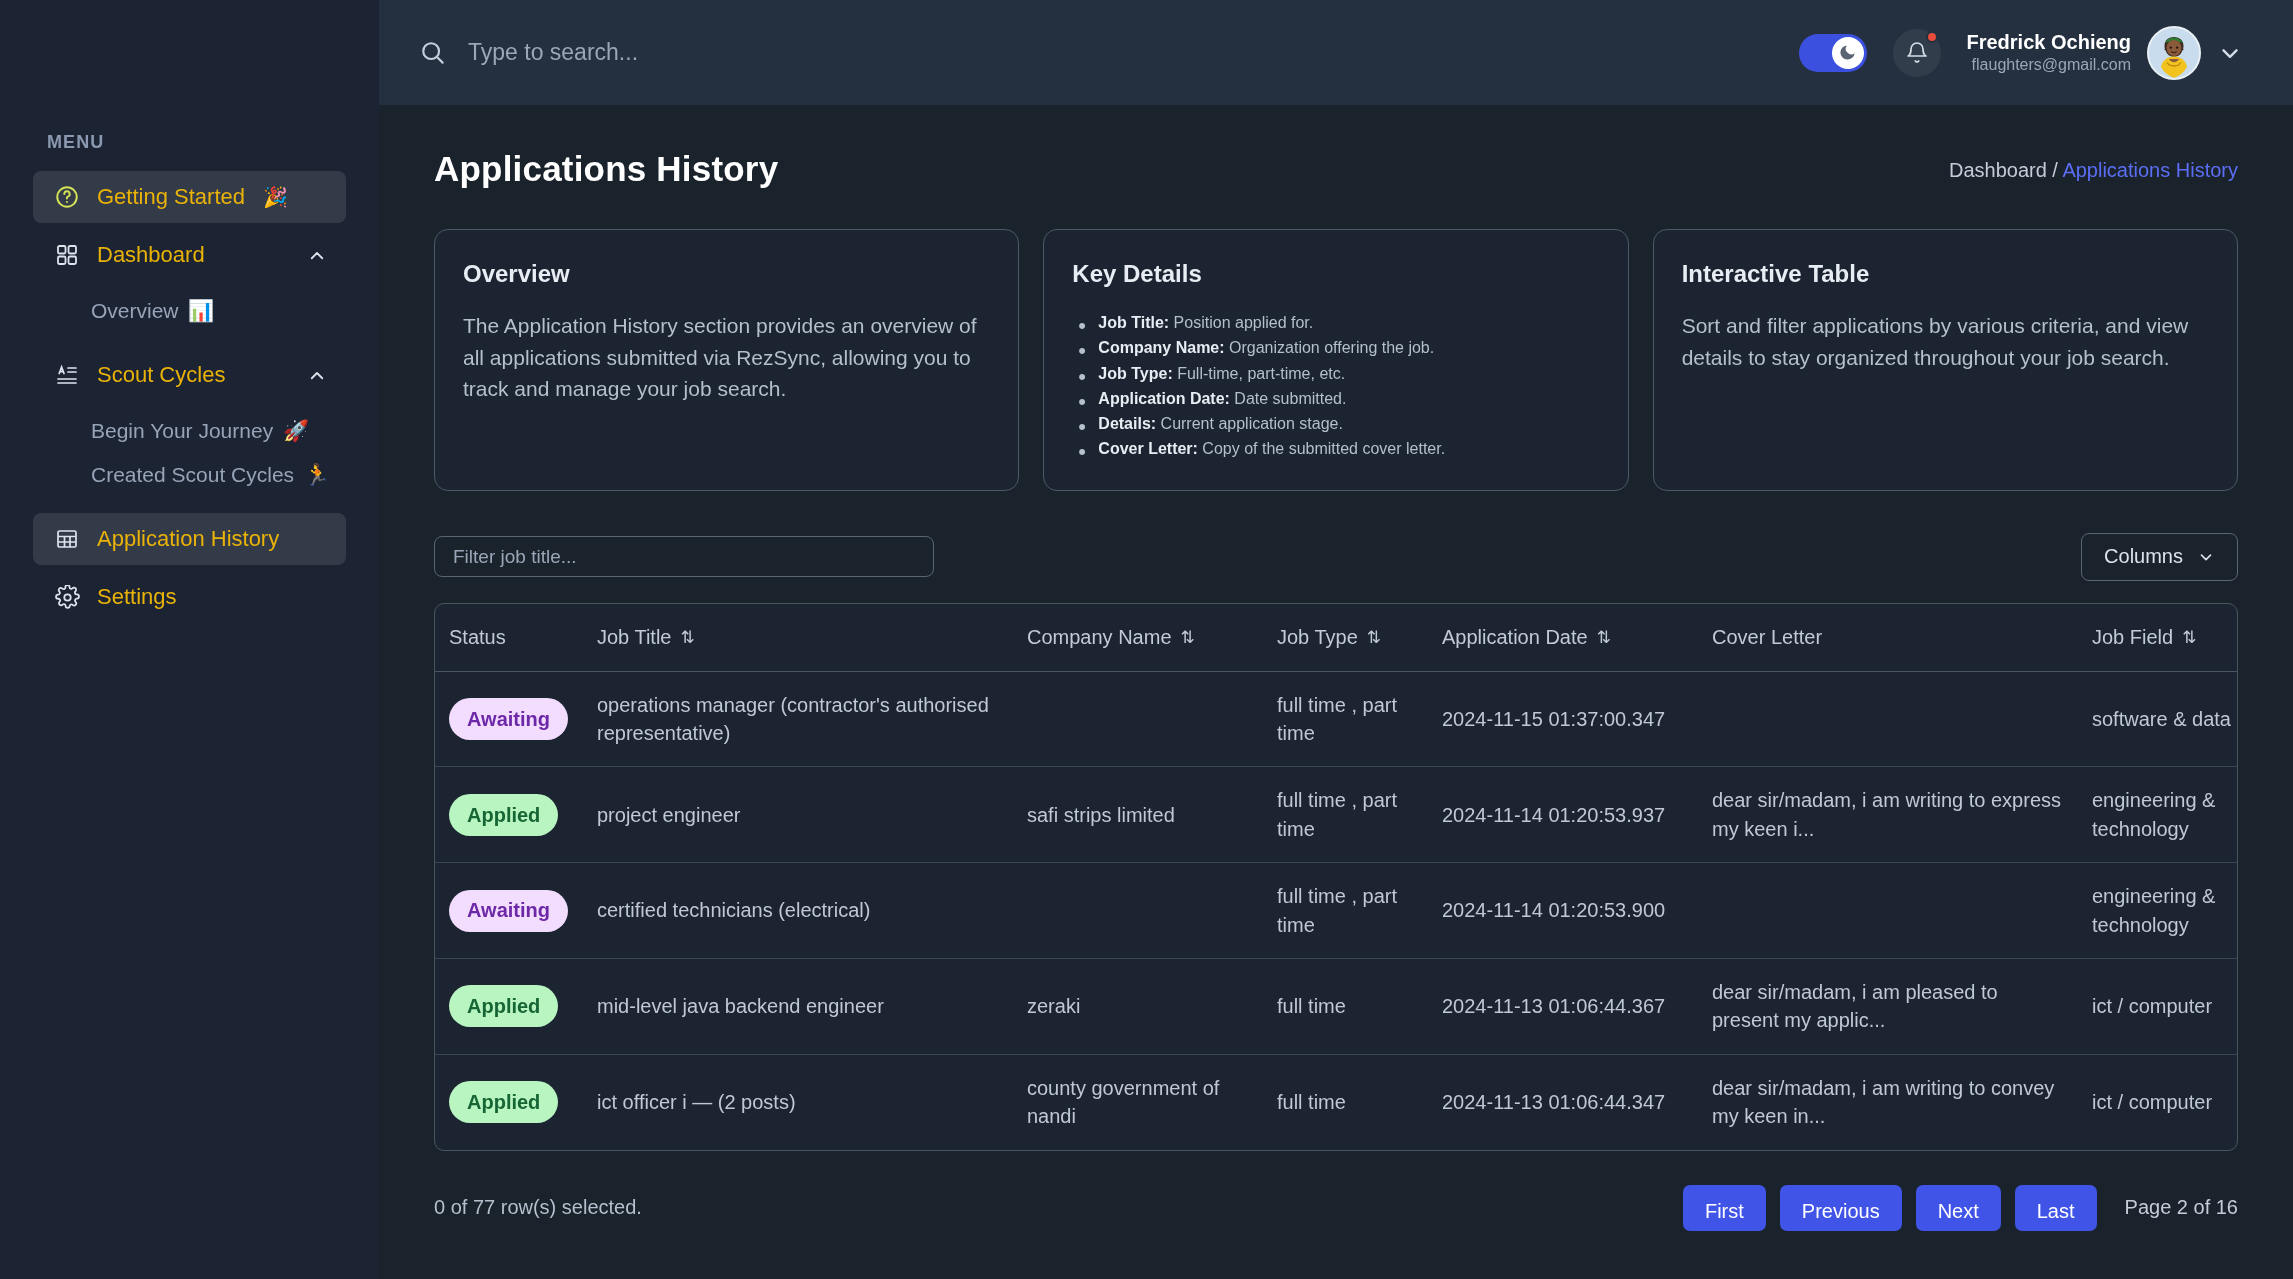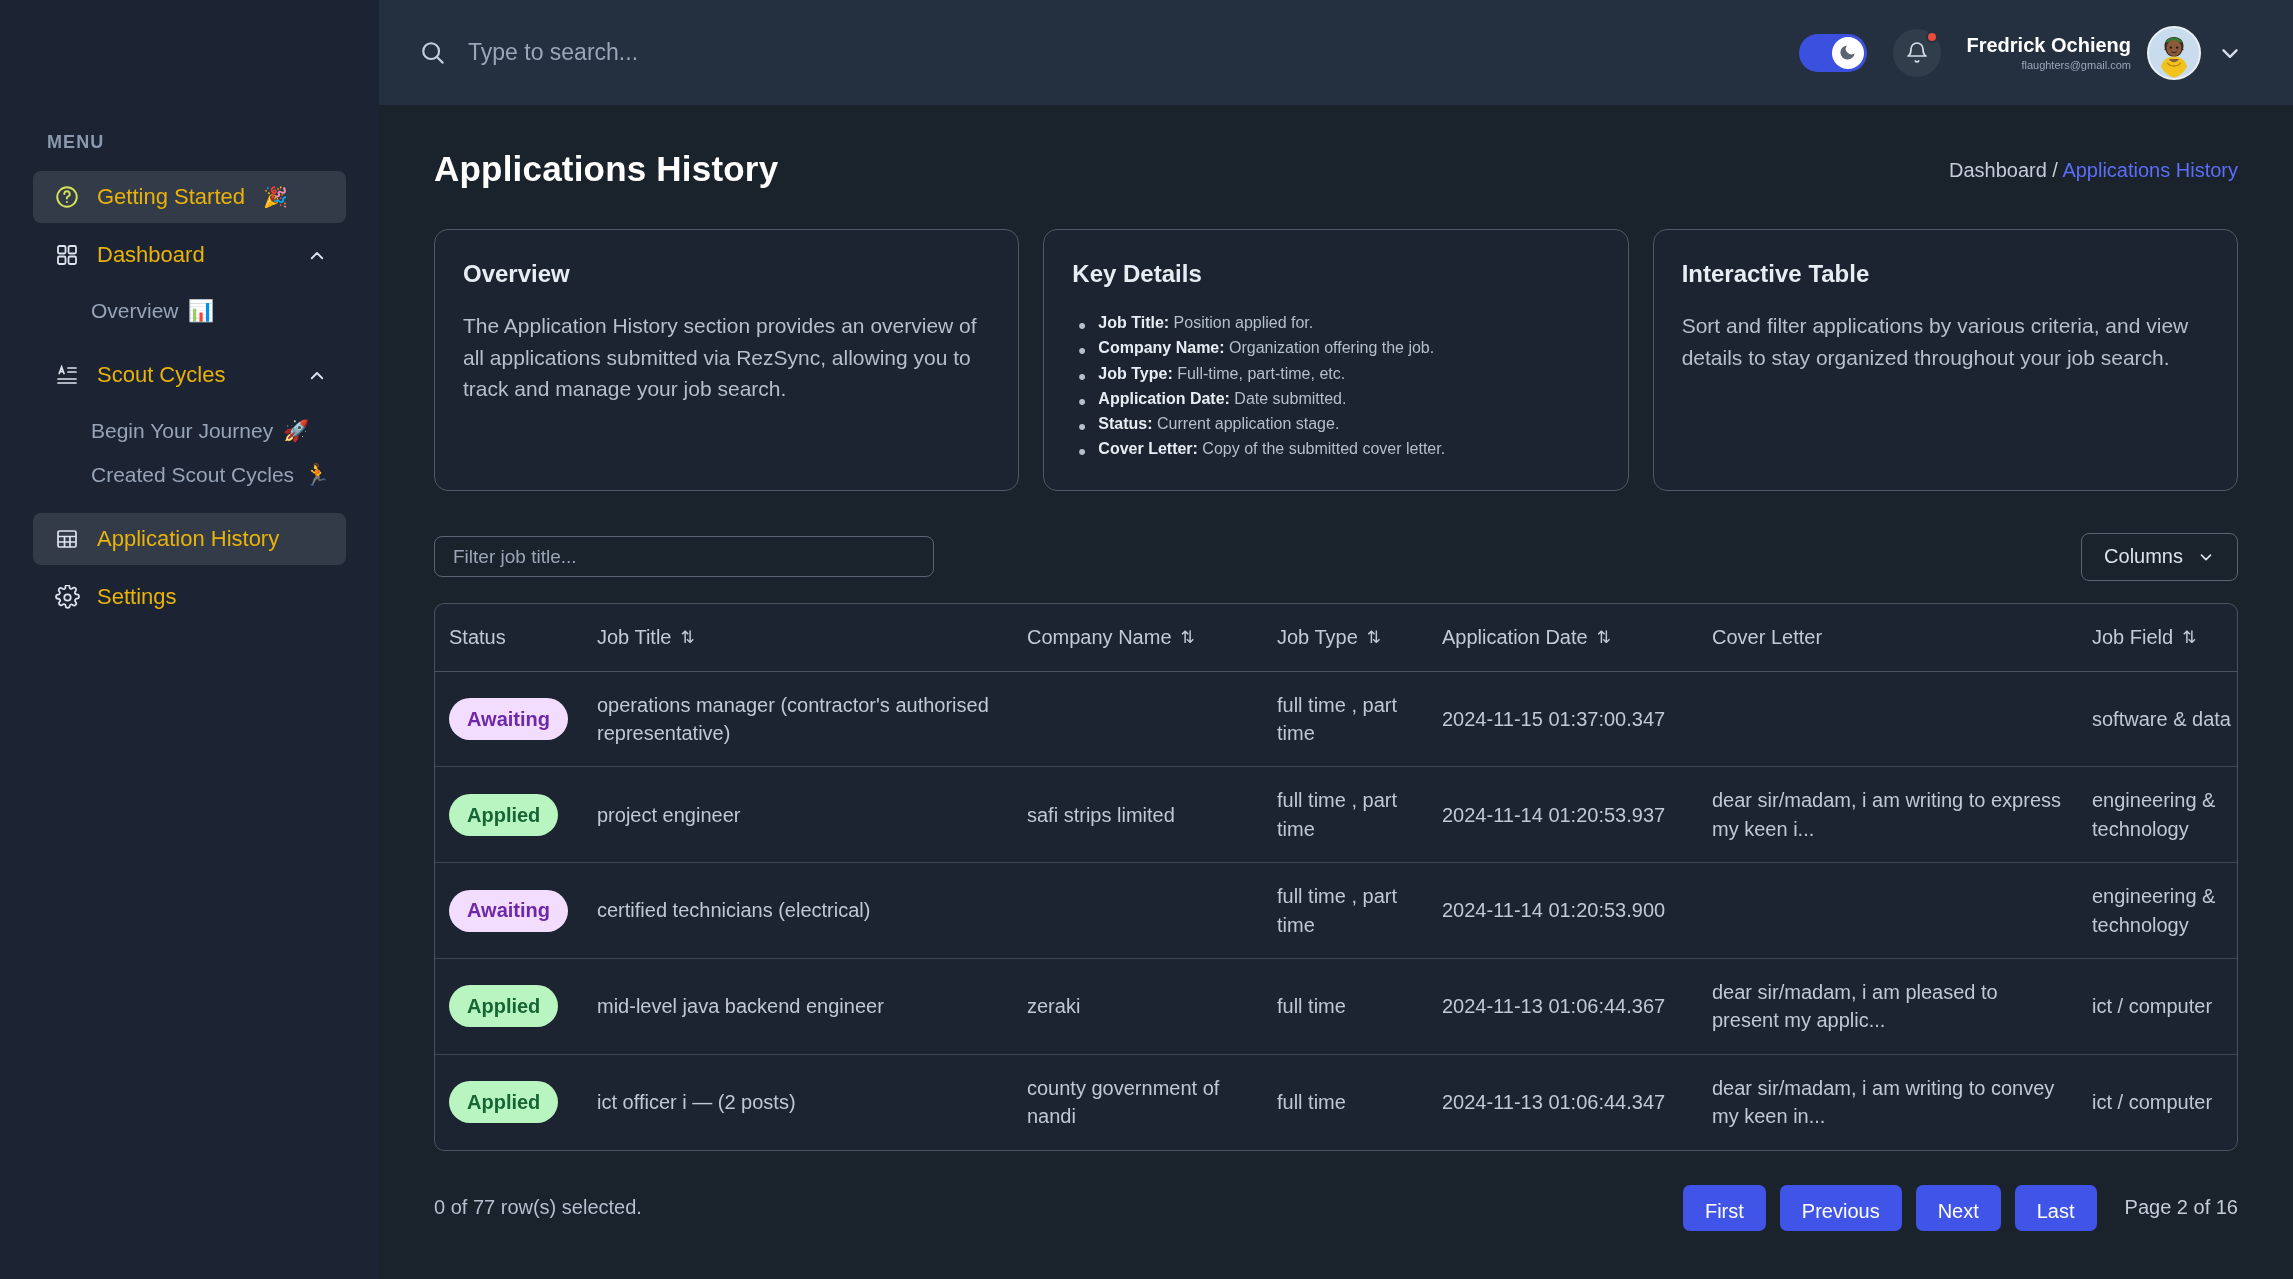--- a/index.html
+++ b/index.html
@@ -83,21 +83,21 @@
     justify-content: center; position: relative; cursor: pointer;
   }
   .bell-dot {
     position: absolute; top: 2px; right: 3px;
     width: 12px; height: 12px; border-radius: 50%;
     background: #e74c3c; border: 2px solid #24303f;
   }
   .user-block { display: flex; align-items: center; gap: 16px; cursor: pointer; }
   .user-text { text-align: right; line-height: 1.3; }
   .user-name { color: #ffffff; font-size: 20px; font-weight: 600; }
-  .user-mail { color: #9aa6b8; font-size: 11px; }
+  .user-mail { color: #9aa6b8; font-size: 16px; }
   .avatar {
     width: 54px; height: 54px; border-radius: 50%;
     background: #cfe0ea; overflow: hidden; position: relative;
     flex: 0 0 54px; border: 2px solid #e9f1f6;
   }
 
   
   .content { flex: 1; padding: 44px 55px 0 55px; overflow: hidden; }
   .page-head {
     display: flex; align-items: flex-start; justify-content: space-between;
@@ -360,21 +360,21 @@
           <p>The Application History section provides an overview of all applications submitted via RezSync, allowing you to track and manage your job search.</p>
         </section>
 
         <section class="card">
           <h3>Key Details</h3>
           <ul>
             <li><b>Job Title:</b> <span>Position applied for.</span></li>
             <li><b>Company Name:</b> <span>Organization offering the job.</span></li>
             <li><b>Job Type:</b> <span>Full-time, part-time, etc.</span></li>
             <li><b>Application Date:</b> <span>Date submitted.</span></li>
-            <li><b>Status:</b> <span>Current application stage.</span></li>
+            <li><b>Details:</b> <span>Current application stage.</span></li>
             <li><b>Cover Letter:</b> <span>Copy of the submitted cover letter.</span></li>
           </ul>
         </section>
 
         <section class="card">
           <h3>Interactive Table</h3>
           <p>Sort and filter applications by various criteria, and view details to stay organized throughout your job search.</p>
         </section>
       </div>
 

